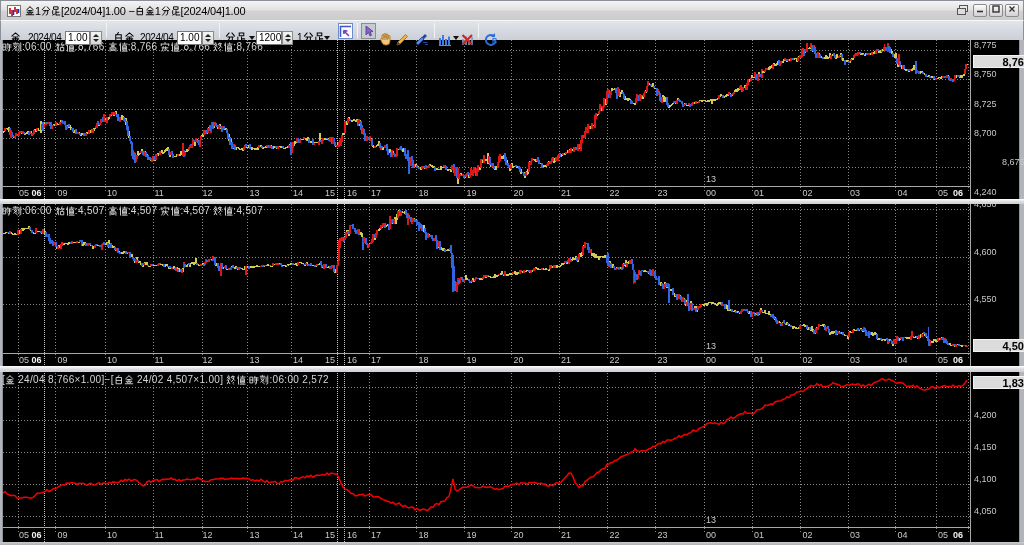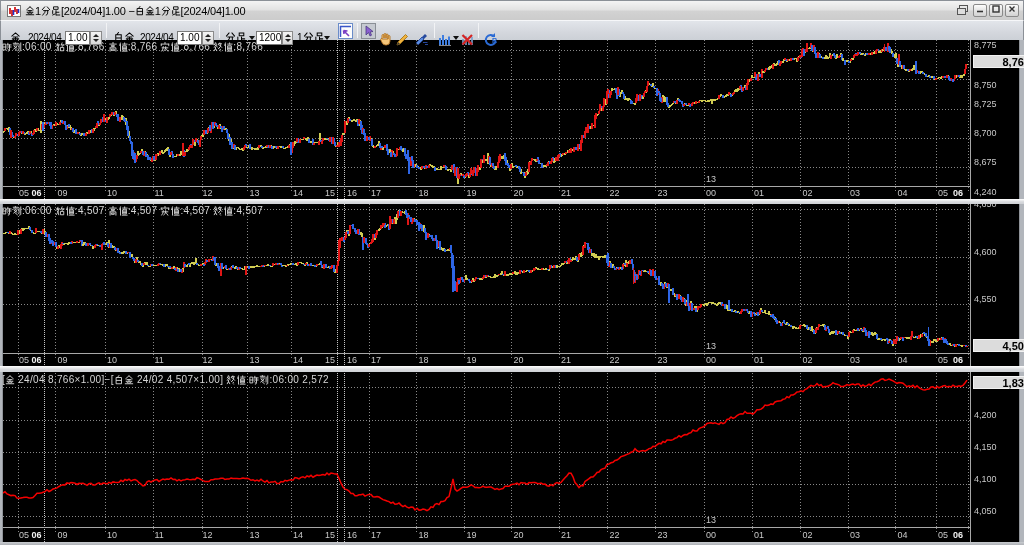--- a/index.html
+++ b/index.html
@@ -319,24 +319,24 @@
     <span class="lbl xl" style="left:754px;top:534.5px">01</span>
     <span class="lbl xl" style="left:802.5px;top:534.5px">02</span>
     <span class="lbl xl" style="left:850px;top:534.5px">03</span>
     <span class="lbl xl" style="left:897.5px;top:534.5px">04</span>
     <span class="lbl xl" style="left:938px;top:534.5px">05</span>
     <span class="lbl xl b" style="left:953px;top:534.5px">06</span>
     <span class="lbl" style="left:706px;top:174px">13</span>
     <span class="lbl" style="left:706px;top:341px">13</span>
     <span class="lbl" style="left:706px;top:515px">13</span>
     <span class="lbl yl" style="left:974px;top:45px">8,775</span>
-    <span class="lbl yl" style="left:974px;top:85px">8,750</span>
+    <span class="lbl yl" style="left:974px;top:74px">8,750</span>
     <span class="lbl yl" style="left:974px;top:103.6px">8,725</span>
     <span class="lbl yl" style="left:974px;top:132.9px">8,700</span>
-    <span class="lbl yl" style="left:974px;top:162.2px">8,675</span>
+    <span class="lbl yl" style="left:1002px;top:162.2px">8,675</span>
     <span class="lbl yl" style="left:974px;top:191.5px">4,240</span>
     <span class="lbl yl" style="left:974px;top:204.4px">4,650</span>
     <span class="lbl yl" style="left:974px;top:251.7px">4,600</span>
     <span class="lbl yl" style="left:974px;top:299px">4,550</span>
     <span class="lbl yl" style="left:974px;top:414.6px">4,200</span>
     <span class="lbl yl" style="left:974px;top:446.9px">4,150</span>
     <span class="lbl yl" style="left:974px;top:479.1px">4,100</span>
     <span class="lbl yl" style="left:974px;top:511.4px">4,050</span>
     <div class="vbox" style="top:54.6px">8,766</div>
     <div class="vbox" style="top:338.7px">4,507</div>

